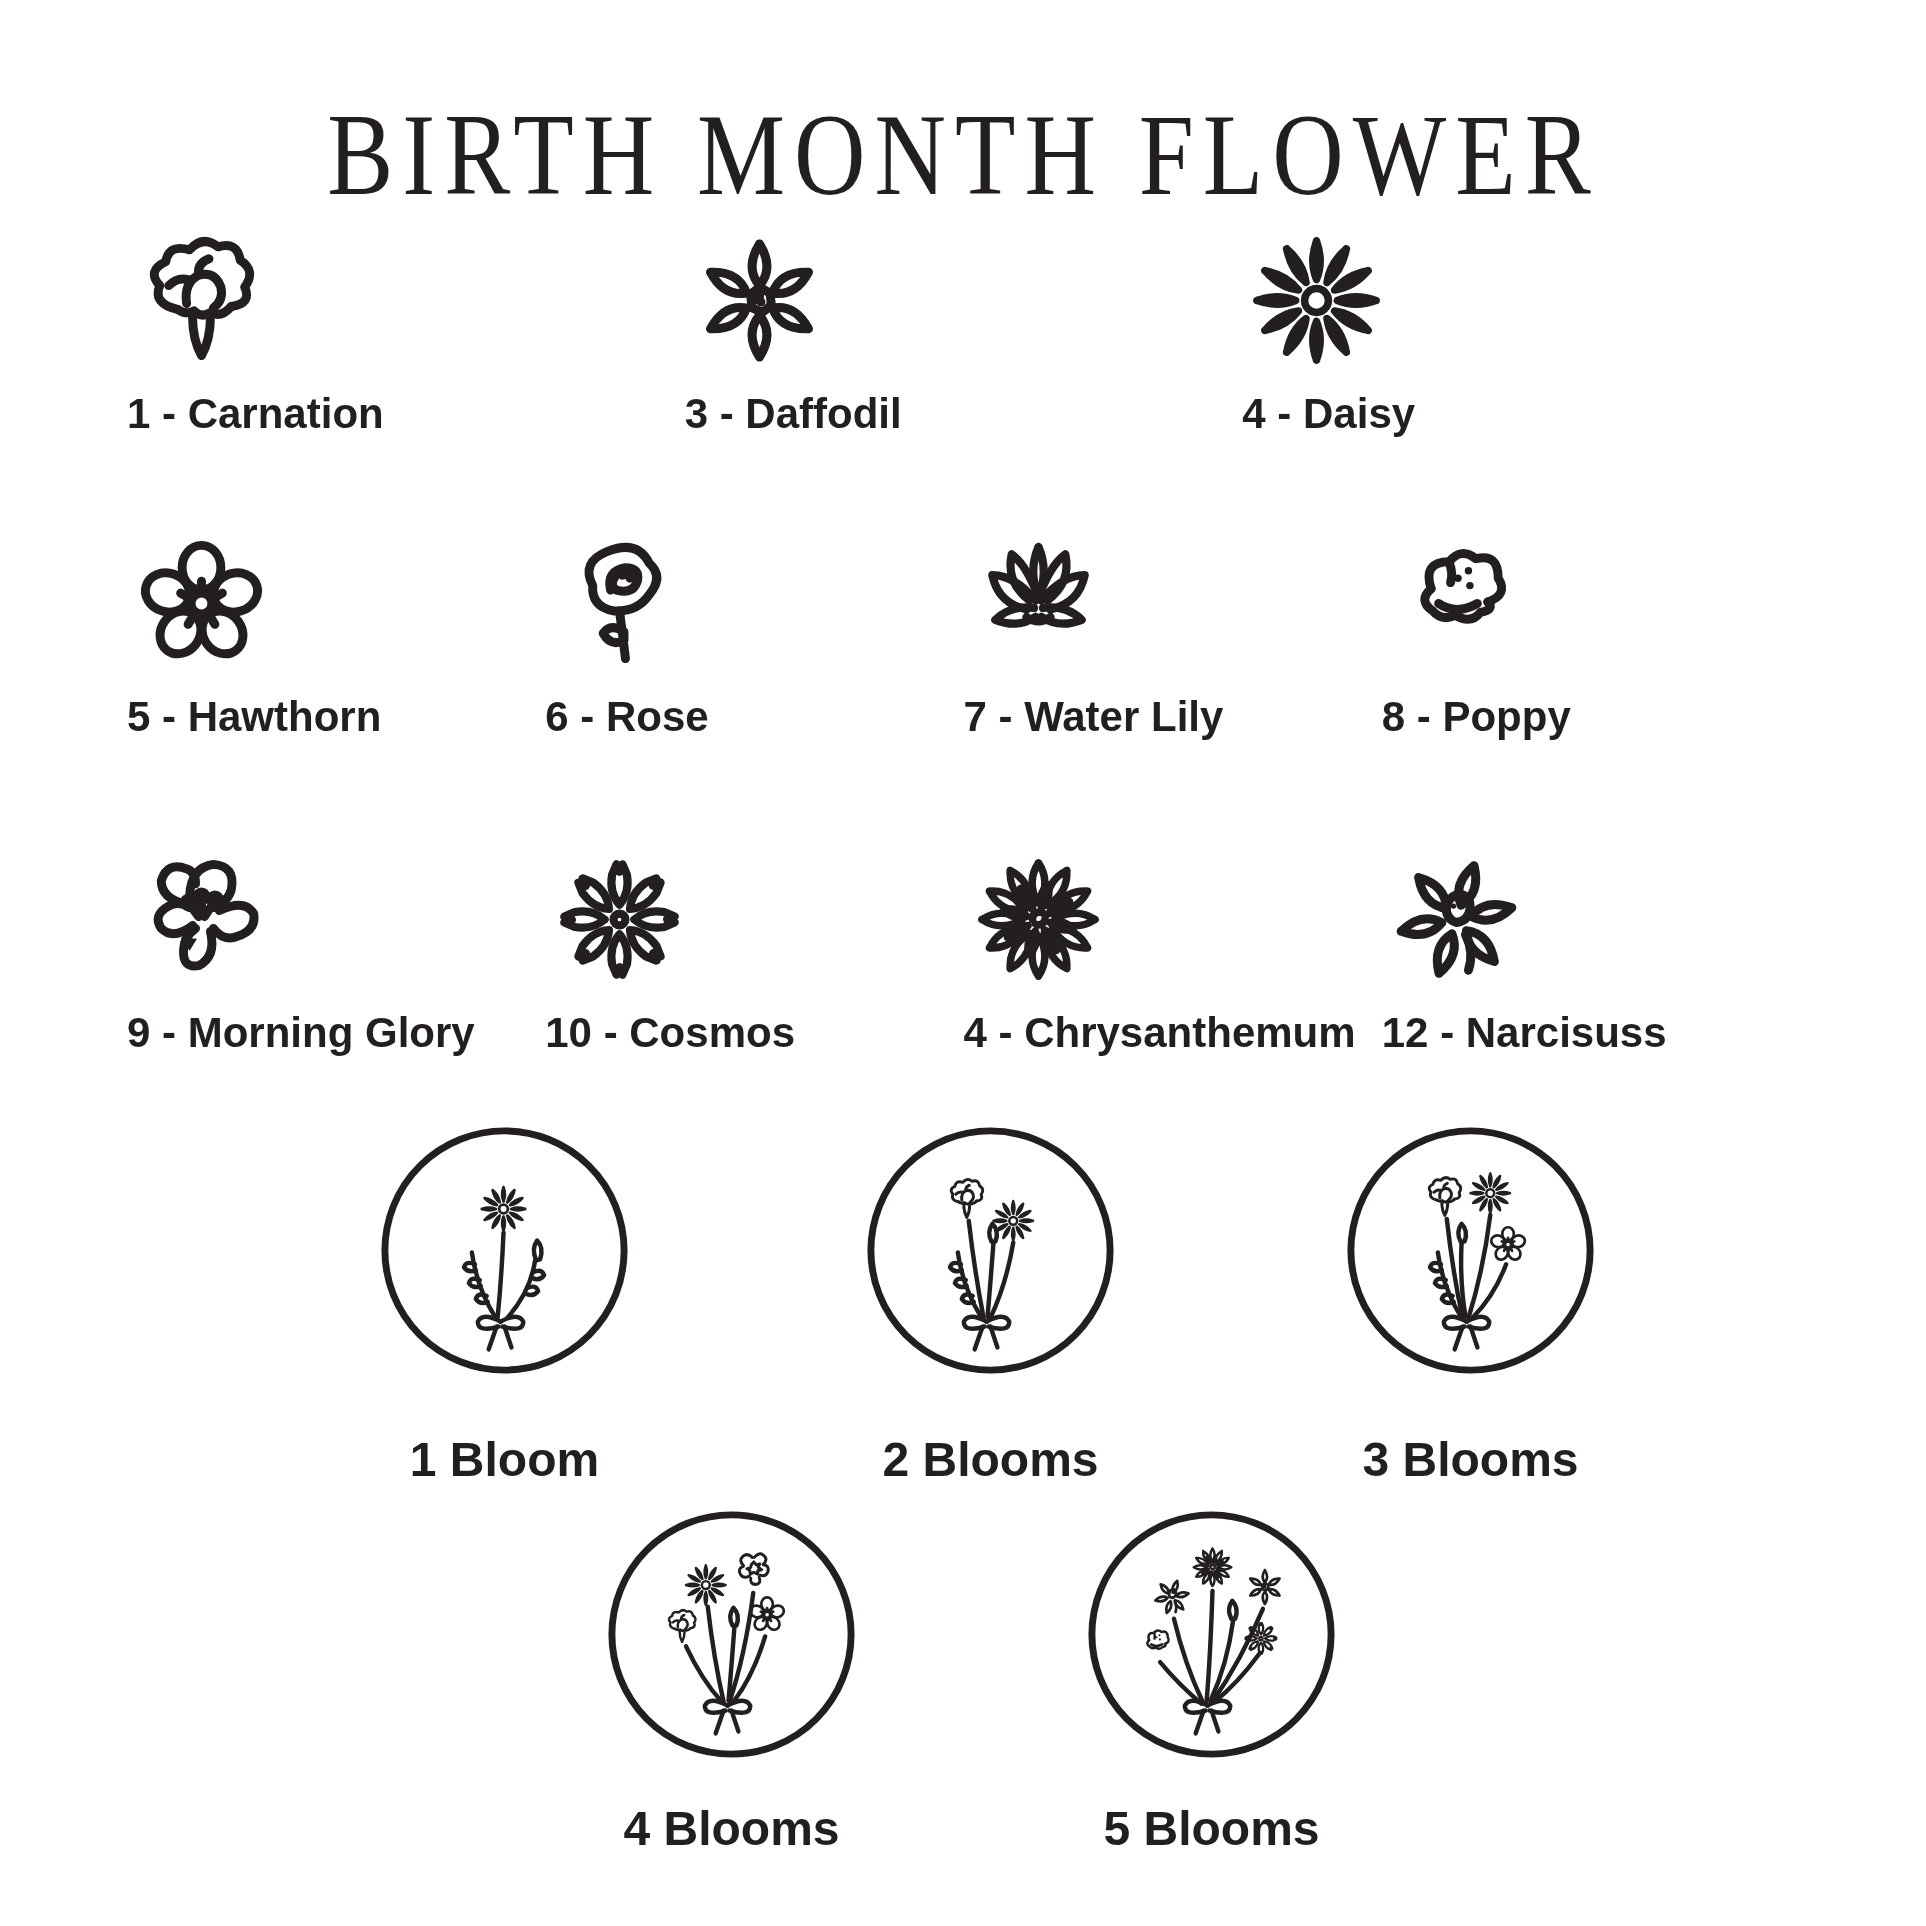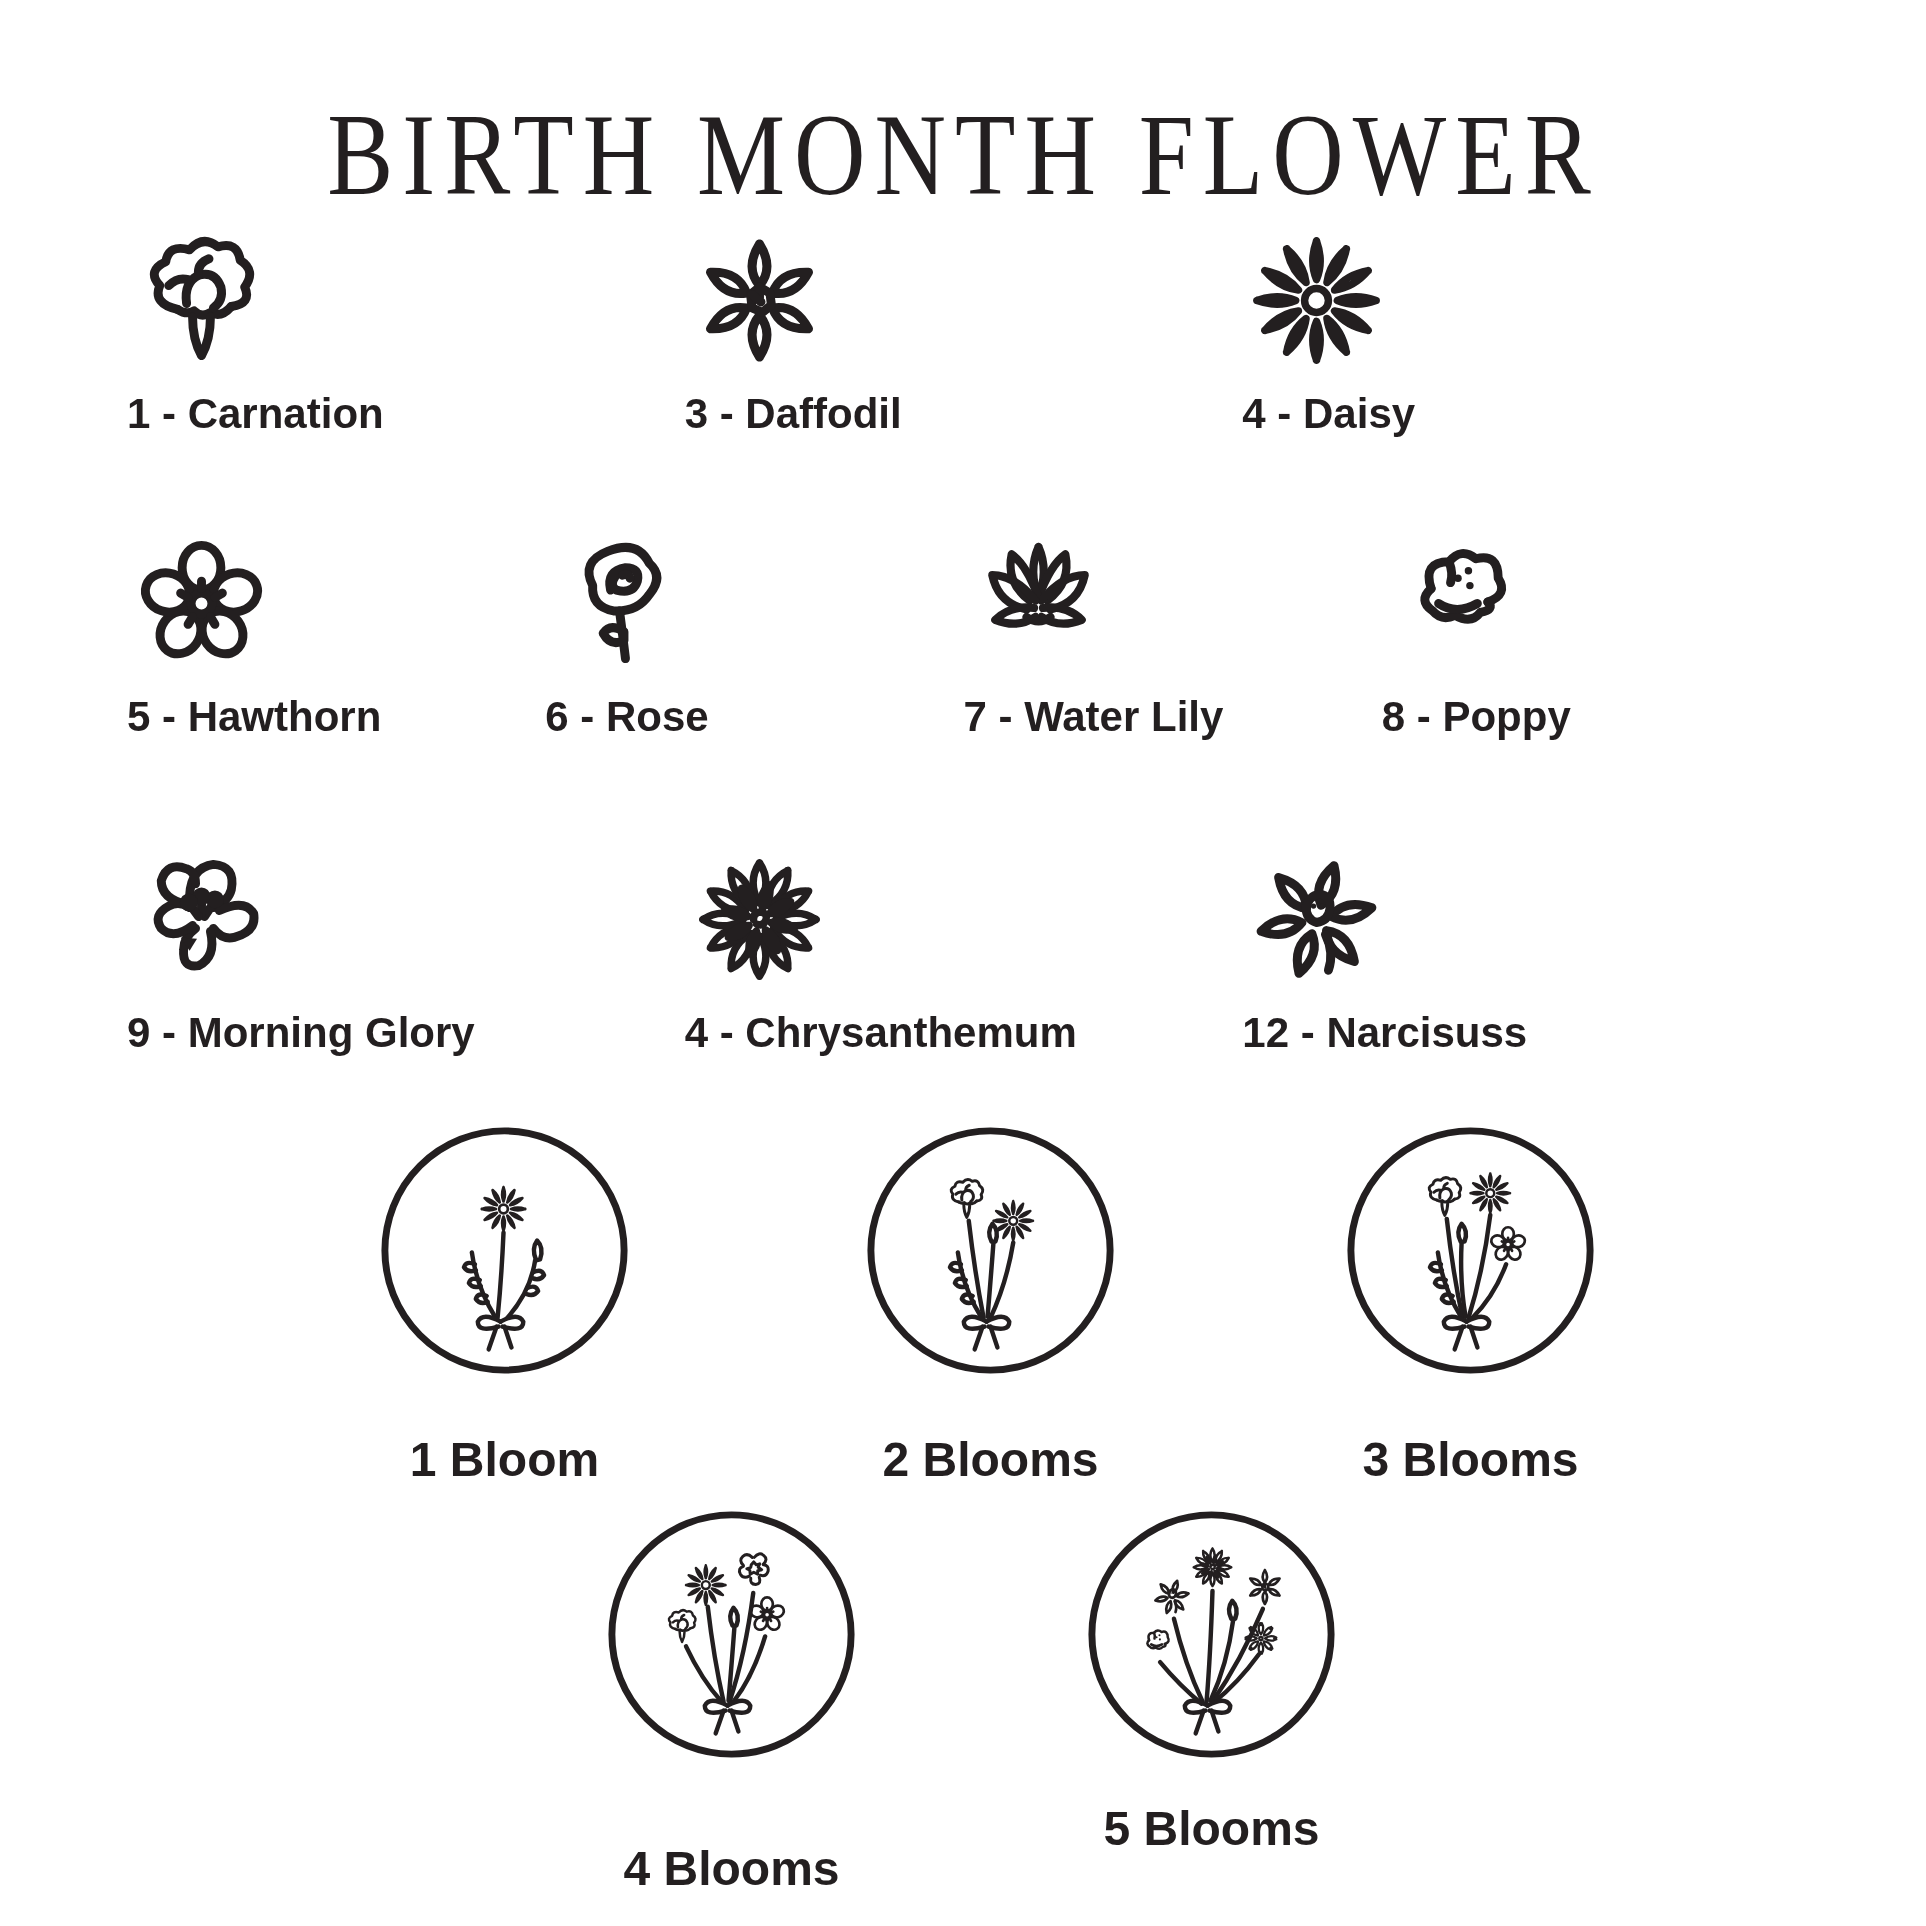--- a/index.html
+++ b/index.html
@@ -40,21 +40,21 @@
   }
   .bloom-card{
     position:absolute;width:297px;
     display:flex;flex-direction:column;align-items:center;
   }
   .bloom-card svg{width:257px;height:257px;color:var(--ink);flex:none;}
   .bloom-label{font-weight:700;font-size:48px;line-height:1;margin-top:57px;white-space:nowrap;}
   .bloom-1{left:356px;top:1122px;}
   .bloom-2{left:842px;top:1122px;}
   .bloom-3{left:1322px;top:1122px;}
-  .bloom-4{left:583px;top:1506px;gap:40px;}
+  .bloom-4{left:583px;top:1506px;}
   .bloom-5{left:1063px;top:1506px;}
   .bloom-4 .bloom-label,.bloom-5 .bloom-label{margin-top:42px;}
   .defs-holder{position:absolute;width:0;height:0;overflow:hidden;}
 </style>
 </head>
 <body>
 
 <svg class="defs-holder" aria-hidden="true">
   <defs>
 
@@ -367,20 +367,26 @@
 
 <section class="flower-row row-3">
   <div class="flower-cell">
     <svg class="ficon" viewBox="0 0 100 100">
         <use href="#f-morningglory"></use>
       </svg>
     <div class="flower-label">9 - Morning Glory</div>
   </div>
   <div class="flower-cell">
     <svg class="ficon" viewBox="0 0 100 100">
+        <use href="#f-cosmos"></use>
+      </svg>
+    <div class="flower-label">10 - Cosmos</div>
+  </div>
+  <div class="flower-cell">
+    <svg class="ficon" viewBox="0 0 100 100">
         <use href="#f-chrysanthemum"></use>
       </svg>
     <div class="flower-label">4 - Chrysanthemum</div>
   </div>
   <div class="flower-cell">
     <svg class="ficon" viewBox="0 0 100 100">
         <use href="#f-narcissus"></use>
       </svg>
     <div class="flower-label">12 - Narcisuss</div>
   </div>

